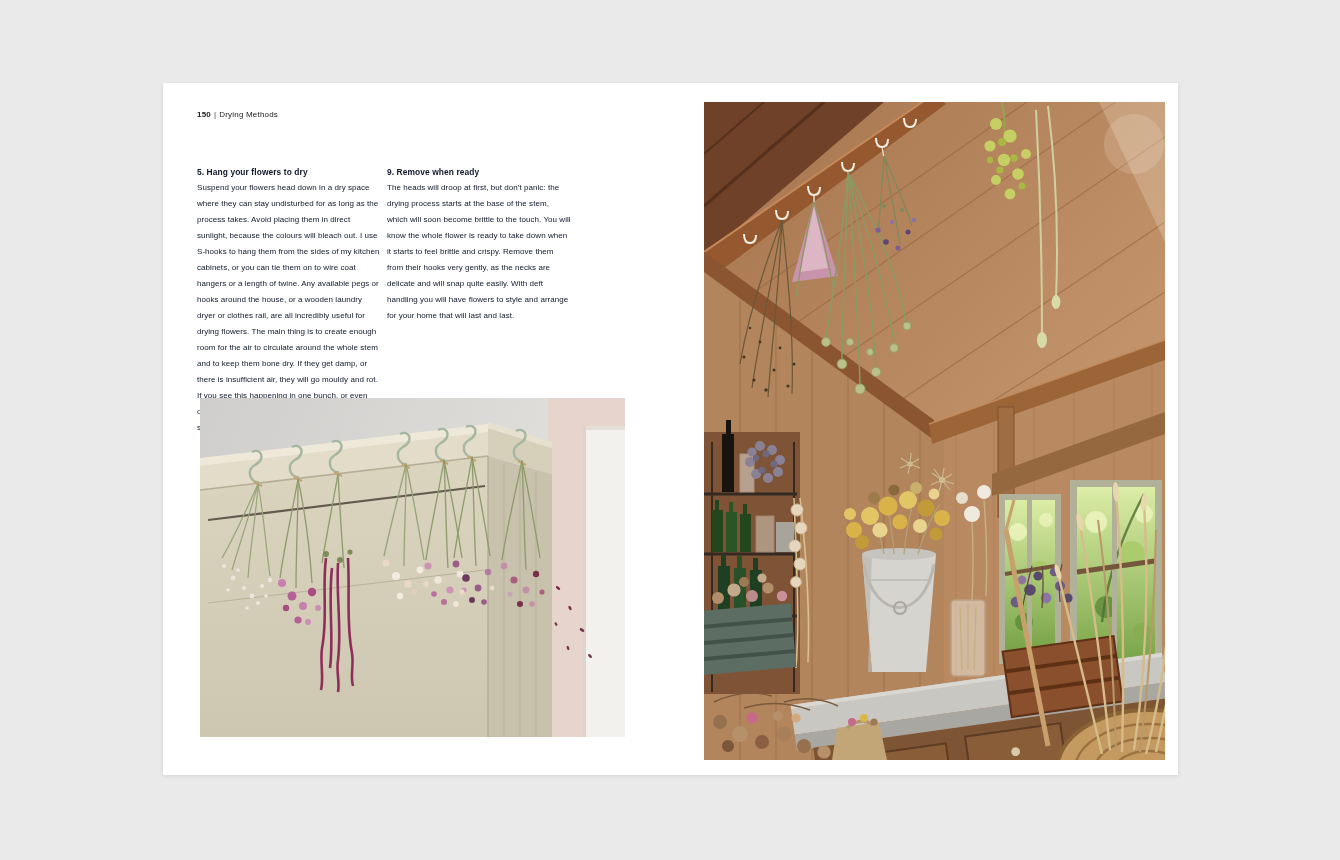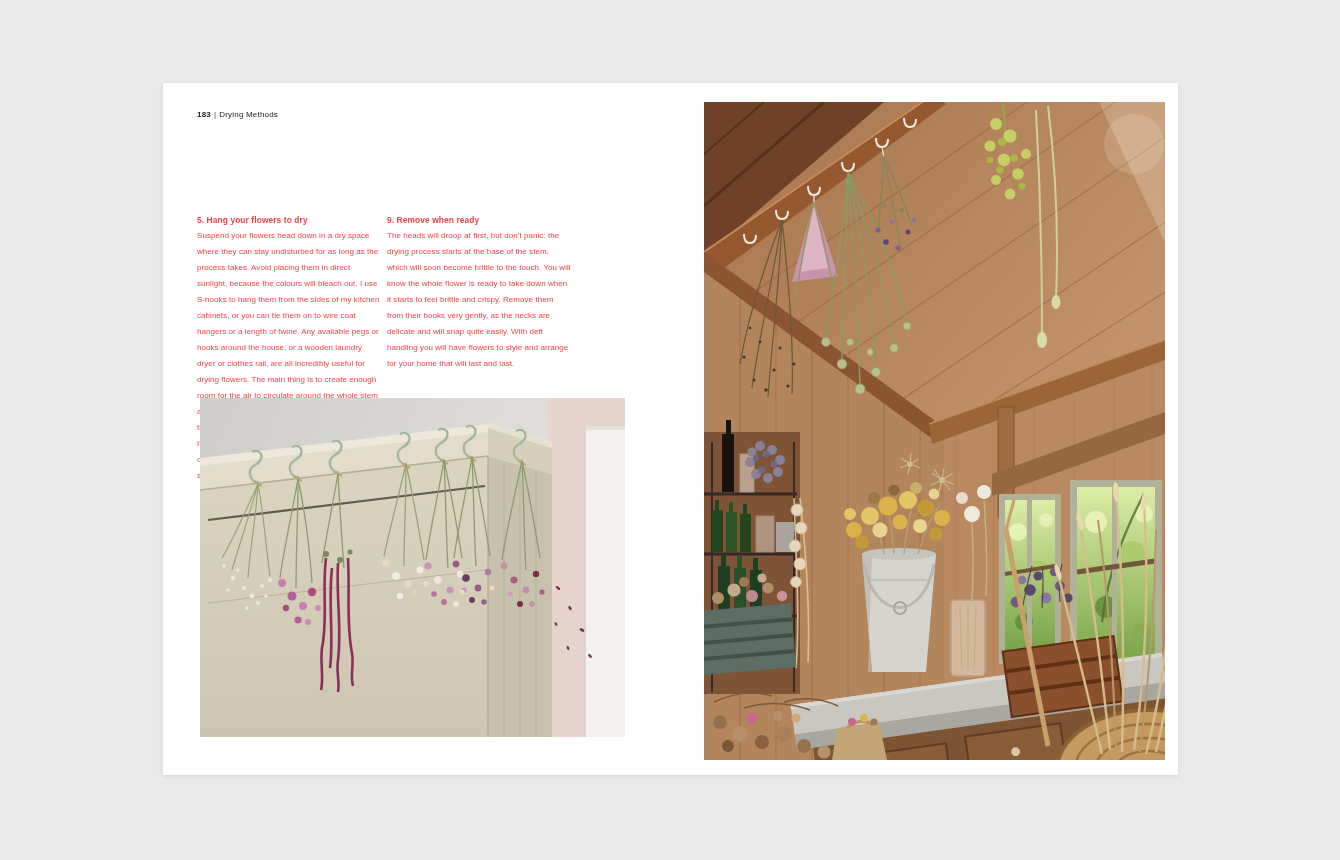--- a/index.html
+++ b/index.html
@@ -17,22 +17,21 @@
     box-shadow:0 1px 4px rgba(0,0,0,0.10);
   }
   .running-head{
     position:absolute;left:34px;top:27px;
     font-size:8px;color:#222120;letter-spacing:.2px;
   }
   .running-head .pg{font-weight:bold;}
   .running-head .sep{margin:0 3px;color:#444;}
   .text-col{
     position:absolute;top:84px;width:184px;
-    color:#ef4444;
-    margin-top:48px;
+    color:#0f172a;
   }
   .col-1{left:34px;}
   .col-2{left:224px;}
   .text-col h3{
     margin:0 0 3px 0;
     font-size:8.4px;font-weight:bold;letter-spacing:.1px;
   }
   .text-col p{
     margin:0;
     font-size:8px;line-height:16px;letter-spacing:.05px;
@@ -43,21 +42,21 @@
   .photo-left{left:37px;top:315px;width:425px;height:339px;}
   .photo-right{left:541px;top:19px;width:461px;height:658px;}
   .photo svg{display:block;}
 </style>
 </head>
 <body>
 
 <div class="spread">
 
   <div class="running-head">
-    <span class="pg">183</span><span class="sep">|</span><span>Drying Methods</span>
+    <span class="pg">150</span><span class="sep">|</span><span>Drying Methods</span>
   </div>
 
   <div class="text-col col-1">
     <h3>5. Hang your flowers to dry</h3>
     <p>Suspend your flowers head down in a dry space where they can stay undisturbed for as long as the process takes. Avoid placing them in direct sunlight, because the colours will bleach out. I use S-hooks to hang them from the sides of my kitchen cabinets, or you can tie them on to wire coat hangers or a length of twine. Any available pegs or hooks around the house, or a wooden laundry dryer or clothes rail, are all incredibly useful for drying flowers. The main thing is to create enough room for the air to circulate around the whole stem and to keep them bone dry. If they get damp, or there is insufficient air, they will go mouldy and rot. If you see this happening in one bunch, or even one flower, discard it immediately, or the mould will spread quickly to other bunches.</p>
   </div>
 
   <div class="text-col col-2">
     <h3>9. Remove when ready</h3>
     <p>The heads will droop at first, but don't panic: the drying process starts at the base of the stem, which will soon become brittle to the touch. You will know the whole flower is ready to take down when it starts to feel brittle and crispy. Remove them from their hooks very gently, as the necks are delicate and will snap quite easily. With deft handling you will have flowers to style and arrange for your home that will last and last.</p>

